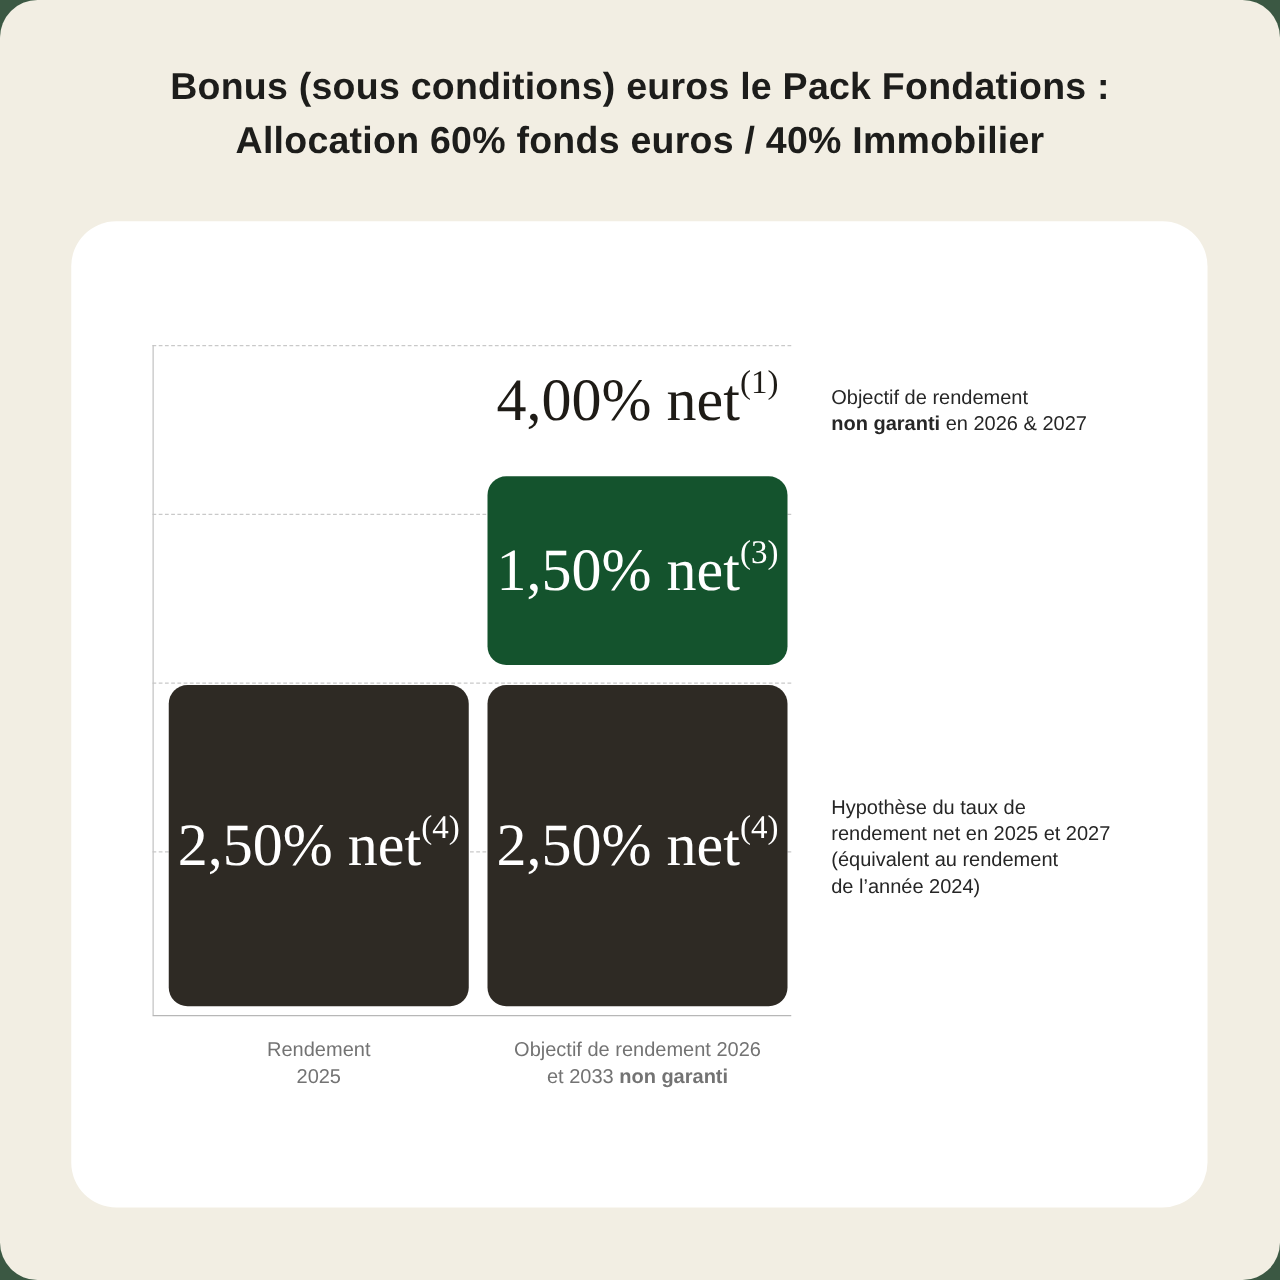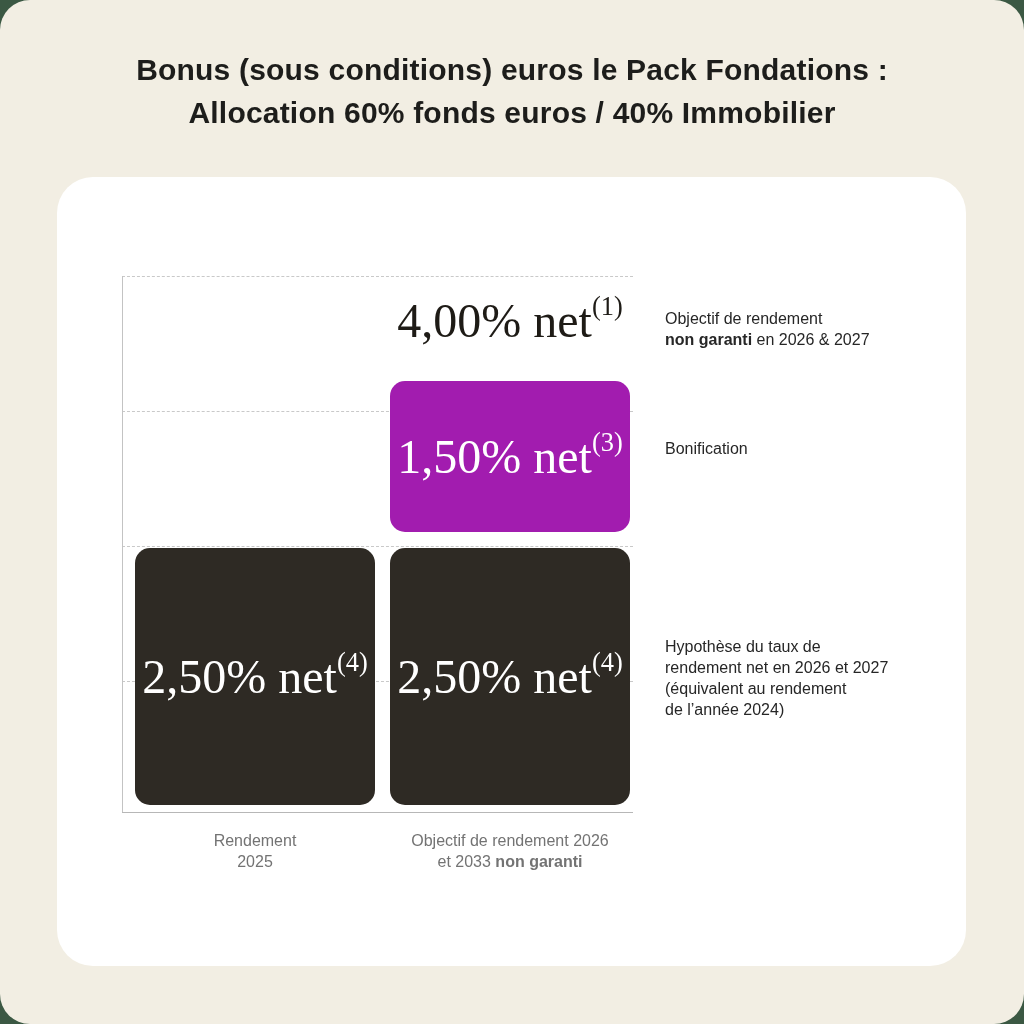--- a/index.html
+++ b/index.html
@@ -46,21 +46,21 @@
     border-top:1px dashed #C9C9C9;
   }
   .g1{top:99px}.g2{top:234px}.g3{top:369px}.g4{top:504px}
   .bar-seg{
     position:absolute;
     width:240px;
     border-radius:15px;
     display:flex;align-items:center;justify-content:center;
   }
   .seg-dark{background:#2E2A24;top:371px;height:257px;}
-  .seg-gold{background:#a21caf;top:204px;height:151px;}
+  .seg-gold{background:#14532d;top:204px;height:151px;}
   .bar1{left:78px;}
   .bar2{left:333px;}
   .big-label{
     font-family:"Liberation Serif", serif;
     font-size:48px;
     color:#FFFFFF;
     white-space:nowrap;
     font-weight:400;
   }
   .big-label sup{
@@ -126,26 +126,25 @@
     <div class="bar-seg seg-dark bar2">
       <span class="big-label"><span>2,50% net</span><sup>(4)</sup></span>
     </div>
 
     <div class="annotation ann-objectif">
       <div>Objectif de rendement</div>
       <div><span class="b">non garanti</span><span> en 2026 &amp; 2027</span></div>
     </div>
 
     <div class="annotation ann-bonification">
-      <div>Bonification</div>
     </div>
 
     <div class="annotation ann-hypothese">
       <div>Hypothèse du taux de</div>
-      <div>rendement net en 2026 et 2027</div>
+      <div>rendement net en 2025 et 2027</div>
       <div>(équivalent au rendement</div>
       <div>de l’année 2024)</div>
     </div>
 
     <div class="axis-label axis-label-1">
       <div>Rendement</div>
       <div>2025</div>
     </div>
     <div class="axis-label axis-label-2">
       <div>Objectif de rendement 2026</div>

